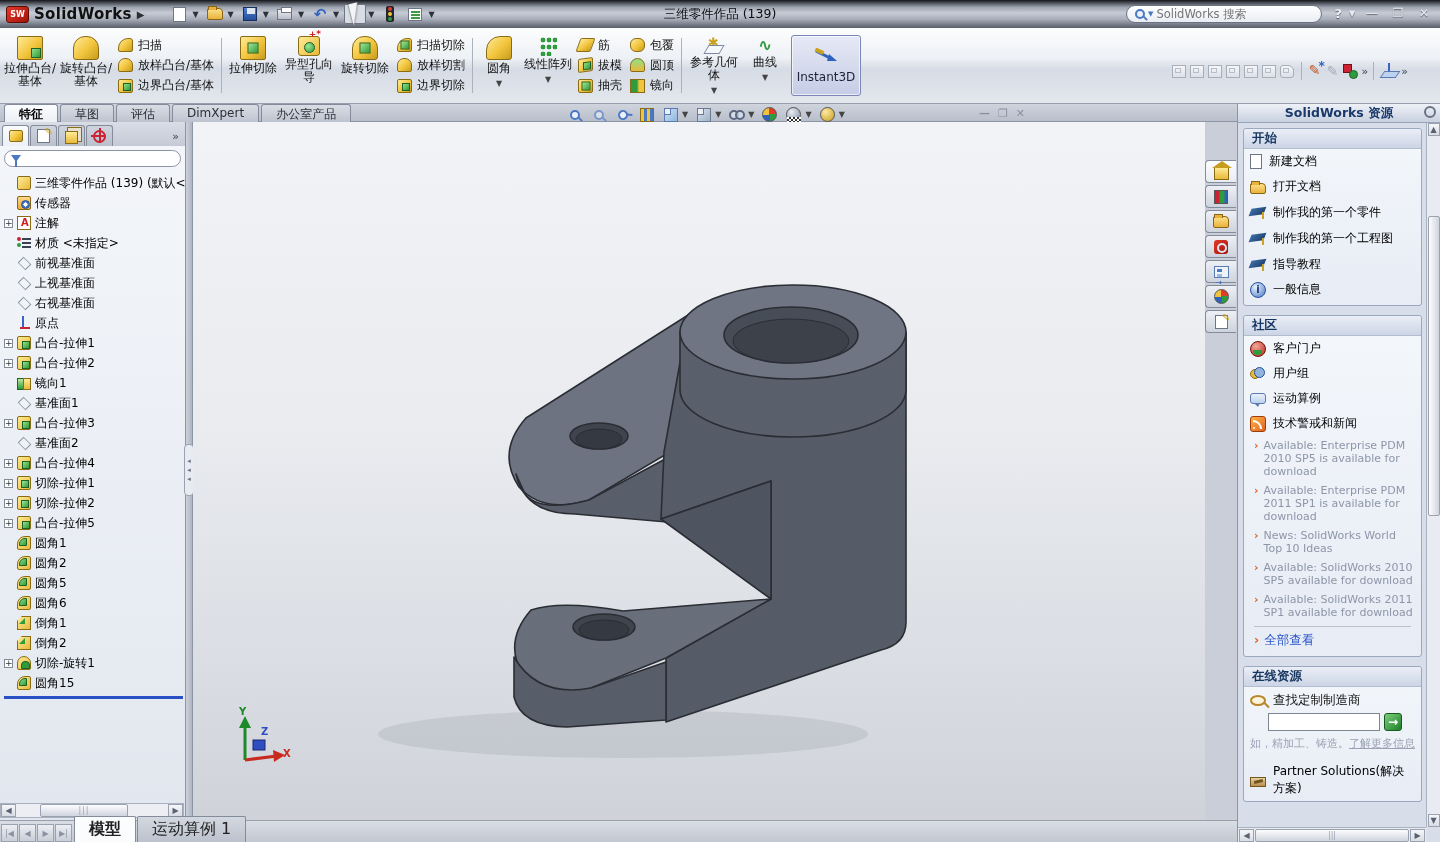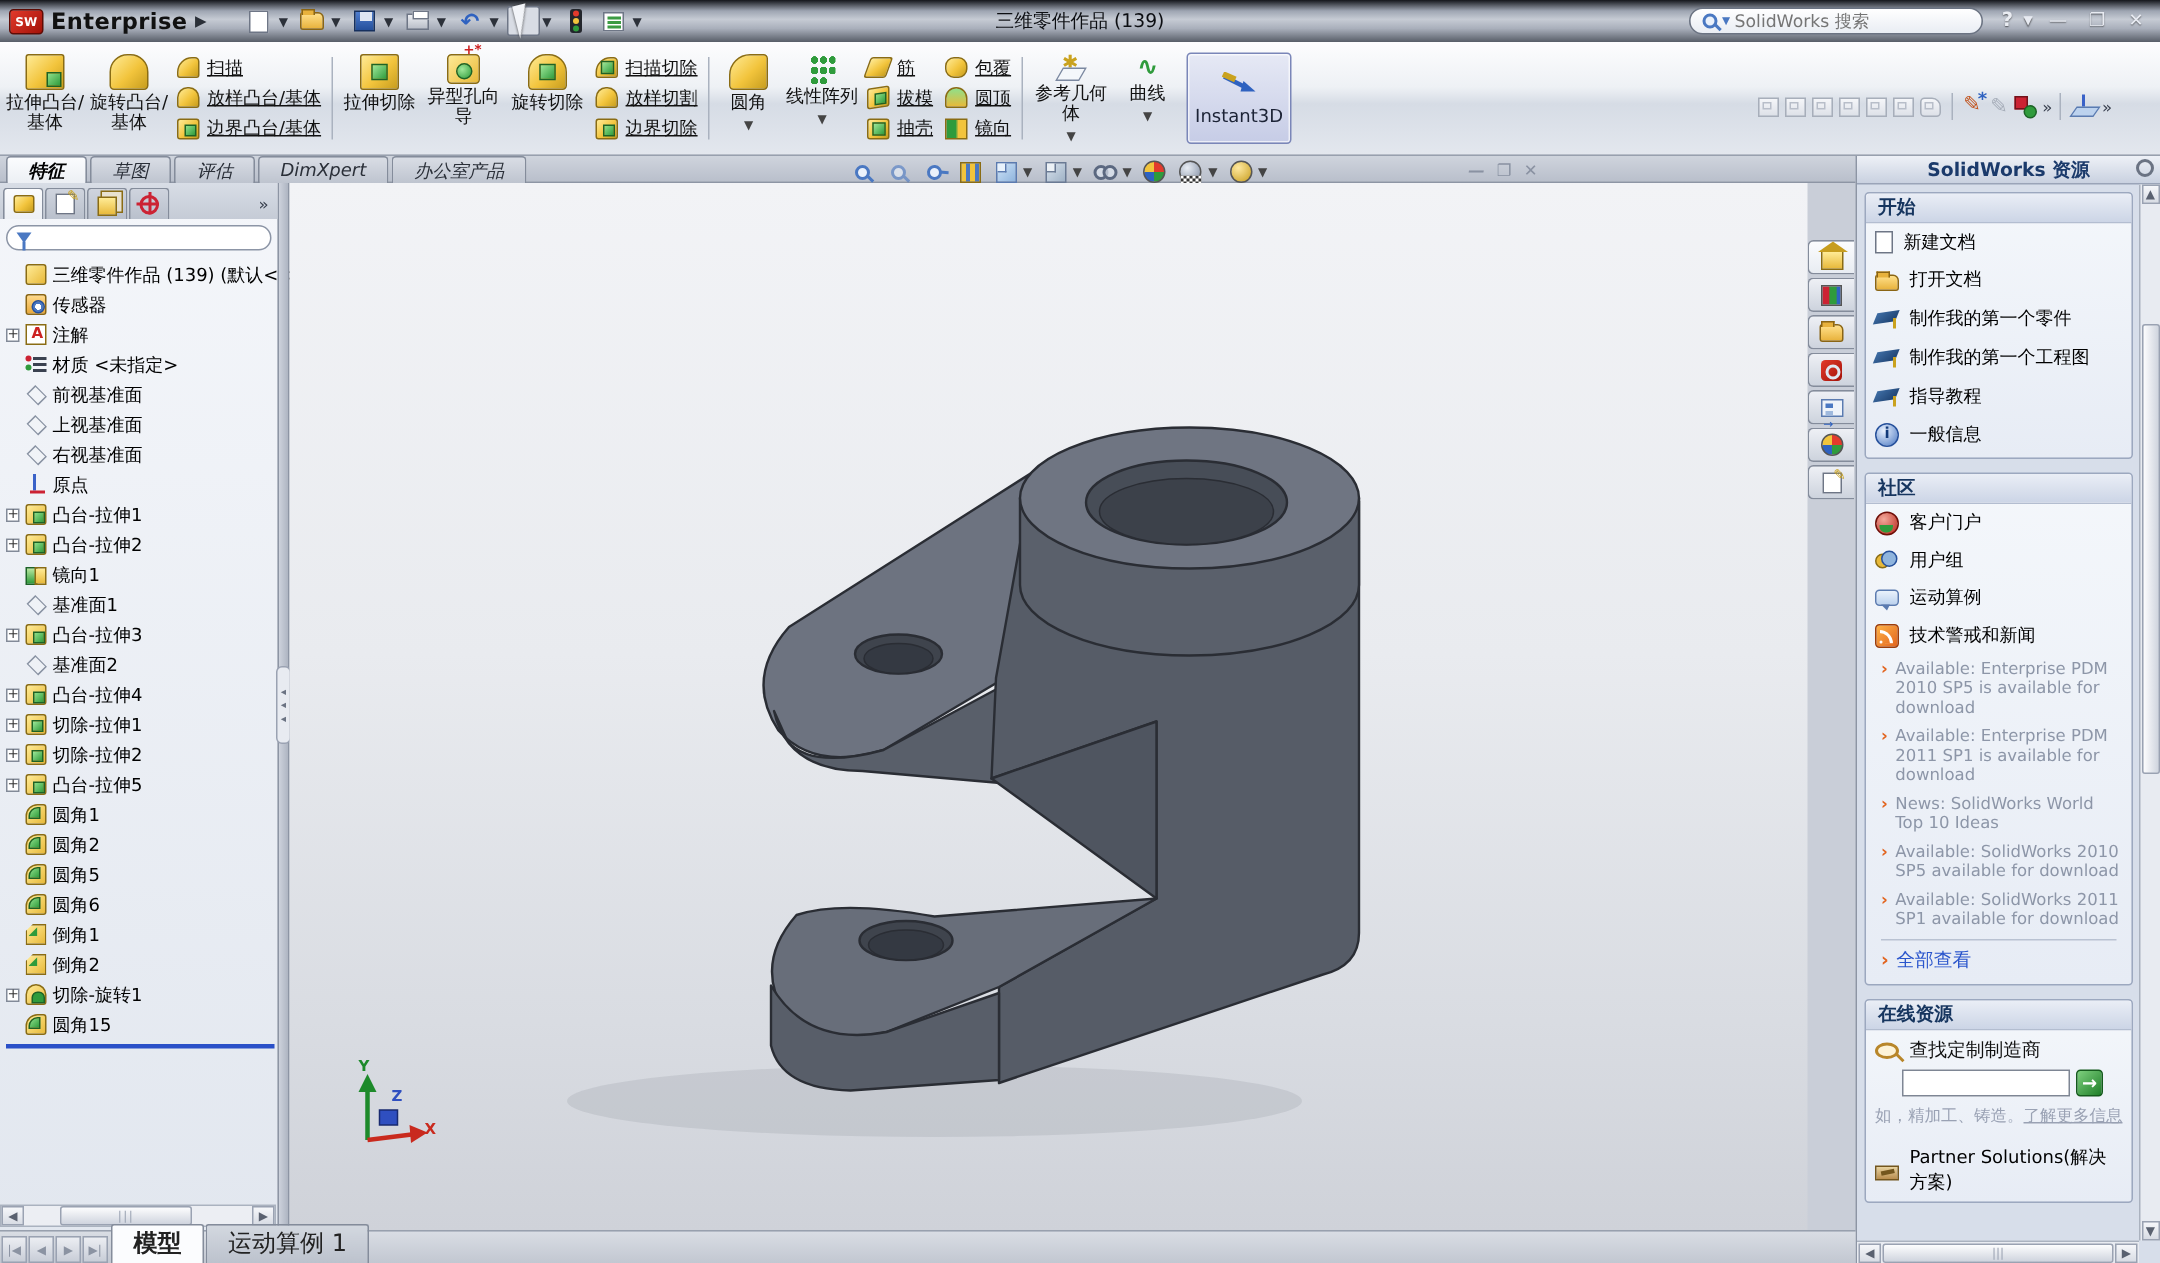--- a/index.html
+++ b/index.html
@@ -50,21 +50,21 @@
   .mag::after { content:""; position:absolute; width:6px; height:2px; background:#4a78c2; transform:rotate(45deg); right:-5px; bottom:-2px; }
 
   
   .ribbon { position:absolute; left:0; top:28px; width:1440px; height:76px;
     background:linear-gradient(180deg,#fdfdfe 0%,#eef1f5 40%,#d6dce5 55%,#e3e7ee 100%);
     border-bottom:1px solid #98a0ae; display:flex; align-items:stretch; }
   .rgroup { display:flex; align-items:stretch; padding:4px 2px; }
   .rsep { width:1px; background:#aab2bf; margin:6px 3px; }
   .bigbtn { width:56px; display:flex; flex-direction:column; align-items:center; justify-content:flex-start; gap:2px; padding-top:4px;
     border-radius:3px; text-align:center; line-height:13px; font-size:12px; }
-  .stackcol { display:flex; flex-direction:column; padding:3px 4px;text-decoration:underline; }
+  .stackcol { display:flex; flex-direction:column; padding:3px 4px; }
   .srow { display:flex; align-items:center; gap:5px; height:21px; font-size:12px; white-space:nowrap; }
   .dropv { font-size:8px; color:#444; }
   .gold { background:linear-gradient(135deg,#ffeb96,#f2c43c 55%,#c79d1e); border:1px solid #8a6c14; border-radius:2px; position:relative; }
   .g26 { width:26px; height:24px; } .g15 { width:15px; height:14px; }
   .chip-g::after { content:""; position:absolute; right:1px; bottom:1px; width:8px; height:8px;
     background:linear-gradient(135deg,#8fe08a,#2f9b3c); border:1px solid #1d6326; }
   .chip-g15::after { content:""; position:absolute; right:1px; bottom:1px; width:6px; height:6px;
     background:linear-gradient(135deg,#8fe08a,#2f9b3c); border:1px solid #1d6326; }
   .chip-hole::after { content:""; position:absolute; left:50%; top:50%; transform:translate(-50%,-50%); width:9px; height:9px;
     background:linear-gradient(135deg,#9fe89a,#2f9b3c); border:1px solid #1d6326; }
@@ -103,21 +103,21 @@
   .i-update { width:15px; height:15px; position:relative; }
   .i-update::before { content:""; position:absolute; left:0; top:0; width:7px; height:7px; background:#c23; border:1px solid #71121a; }
   .i-update::after { content:""; position:absolute; right:0; bottom:0; width:7px; height:7px; background:#2f9b3c; border:1px solid #1d6326; border-radius:50%; }
   .chev { color:#3a4welcome150; color:#3a4150; font-size:11px; letter-spacing:-2px; }
   .i-triad { width:16px; height:16px; position:relative; }
   .i-triad::before { content:""; position:absolute; left:7px; top:0; width:2px; height:11px; background:#3a62c8; }
   .i-triad::after { content:""; position:absolute; left:1px; bottom:1px; width:14px; height:5px; background:#bcd2ee; border:1px solid #5b7bb0; transform:skewX(-35deg); }
 
   
   .tabrow { position:absolute; left:0; top:104px; width:1240px; height:18px;
-    background:linear-gradient(#cfd4dd,#b9bfcb); border-bottom:1px solid #8d95a4;font-style:italic; }
+    background:linear-gradient(#cfd4dd,#b9bfcb); border-bottom:1px solid #8d95a4; }
   .doctabs { display:flex; height:18px; align-items:stretch; padding-left:4px; }
   .dtab { padding:1px 14px; border:1px solid #848c9b; border-bottom:none; margin-right:2px;
     background:linear-gradient(#d9dde5,#bec4cf); color:#2a2f38; border-radius:3px 3px 0 0; font-size:12px; }
   .dtab.active { background:linear-gradient(#fbfcfe,#eceff4); font-weight:bold; color:#000; }
   .hud { position:absolute; left:566px; top:2px; display:flex; align-items:center; gap:7px; z-index:5; }
   .hudi { width:17px; height:17px; display:flex; align-items:center; justify-content:center; position:relative; }
   .hud .dropv { margin-left:-4px; }
   .i-cube3 { width:14px; height:14px; background:linear-gradient(135deg,#cfe4f8,#8fb4dd); border:1px solid #5b7bb0; position:relative; }
   .i-cube3::before { content:""; position:absolute; left:0; top:0; right:6px; bottom:6px; background:#e8f2fc; border-right:1px solid #5b7bb0; border-bottom:1px solid #5b7bb0; }
   .i-section { width:14px; height:14px; border:1px solid #8a6c14; background:repeating-linear-gradient(90deg,#f2c43c 0 3px,#4a78c2 3px 6px); }
@@ -283,21 +283,21 @@
   .btab.active { background:#fbfcfe; font-weight:bold; }
 </style>
 </head>
 <body>
 
 <div id="app">
 
   <div class="titlebar">
     <div class="swlogo">
       <span class="swcube">SW</span>
-      <span class="swname">Enterprise</span>
+      <span class="swname">SolidWorks</span>
       <span class="tb-arrow">▶</span>
     </div>
     <div class="qat">
       <span class="qbtn">
           <span class="i-newdoc"></span>
         </span>
         <span class="qdrop">▼</span>
       <span class="qbtn">
           <span class="i-folder"></span>
         </span>

